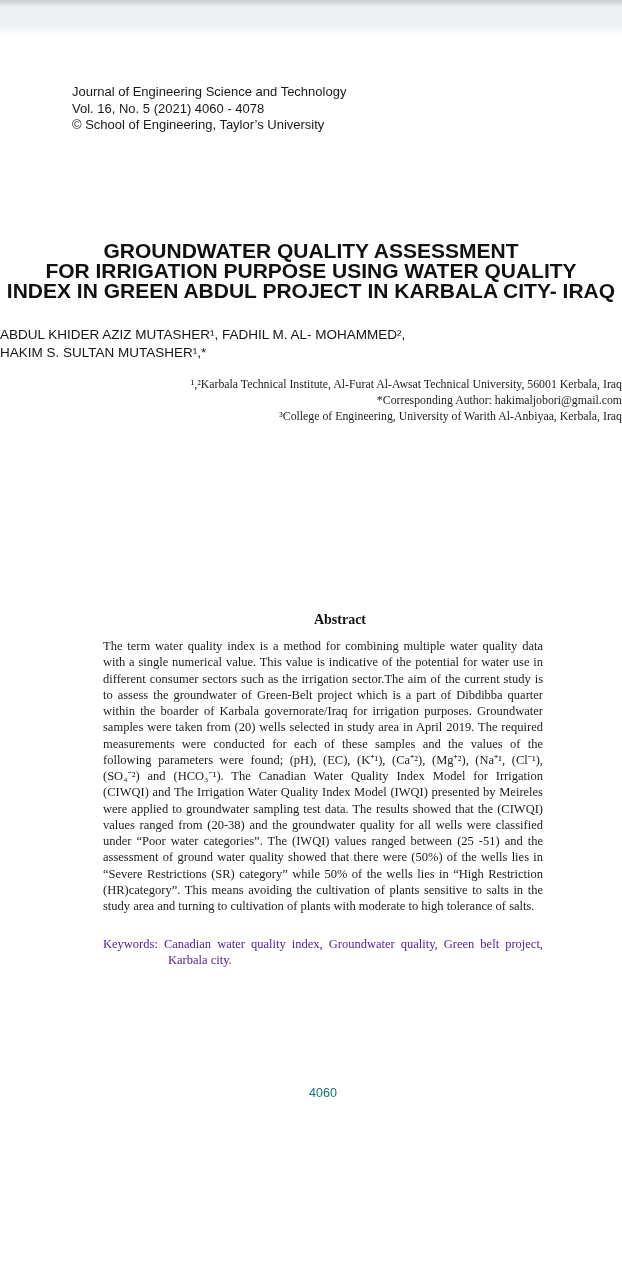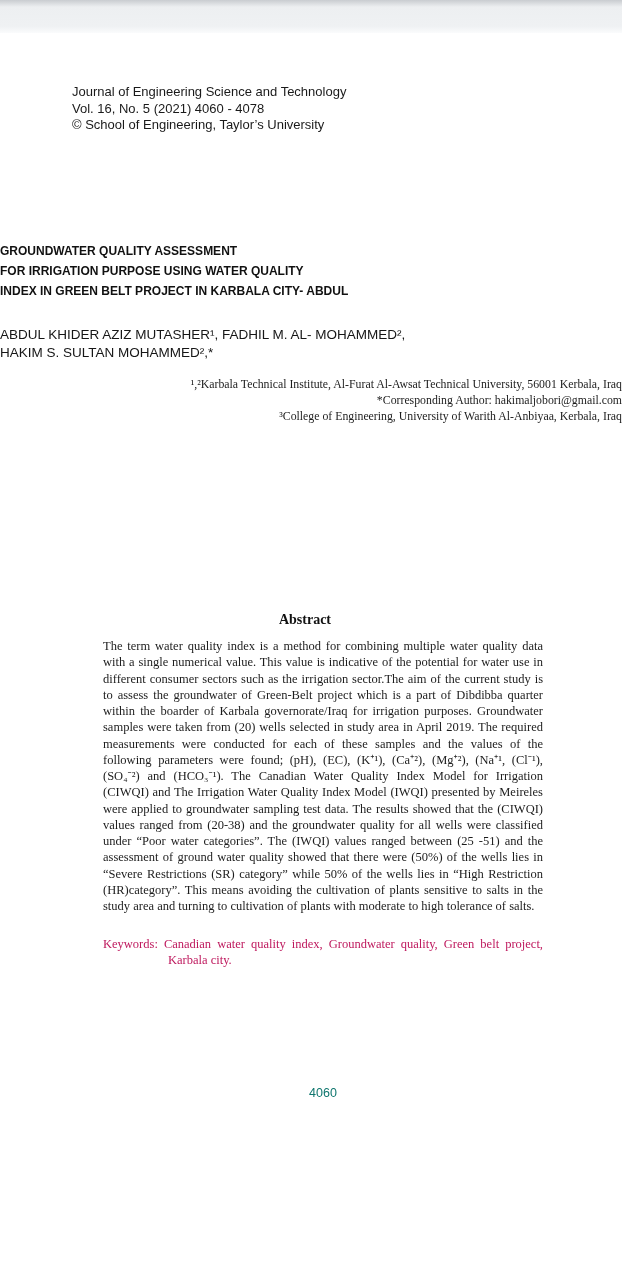--- a/index.html
+++ b/index.html
@@ -24,23 +24,24 @@
       font-family: "Liberation Sans", sans-serif;
       font-size: 13px;
       line-height: 16.5px;
       color: #1a1a1a;
       white-space: nowrap;
     }
     .title {
       position: absolute;
       top: 241px; left: 0;
       width: 100%;
+      text-align: center;
       font-family: "Liberation Sans", sans-serif;
       font-weight: bold;
-      font-size: 12px;
+      font-size: 21px;
       line-height: 20px;
       color: #111111;
     }
     .authors {
       position: absolute;
       top: 326px; left: 0;
       width: 100%;
       text-align: left;
       font-family: "Liberation Sans", sans-serif;
       font-size: 13.5px;
@@ -51,21 +52,21 @@
       position: absolute;
       top: 377px; left: 0;
       width: 100%;
       text-align: right;
       font-size: 11.8px;
       line-height: 15.8px;
       color: #1c1c1c;
     }
     .abstract-heading {
       position: absolute;
-      top: 612px; left: 85px;
+      top: 612px; left: 120px;
       width: 440px;
       text-align: center;
       font-weight: bold;
       font-size: 14px;
       color: #111111;
     }
     .abstract-body {
       position: absolute;
       top: 638px; left: 103px;
       width: 440px;
@@ -77,21 +78,21 @@
     .keywords {
       position: absolute;
       top: 936px; left: 103px;
       width: 440px;
       box-sizing: border-box;
       padding-left: 65px;
       text-indent: -65px;
       text-align: justify;
       font-size: 12.5px;
       line-height: 16.25px;
-      color: #be185d;
+      color: #4c1d95;
     }
     .page-number {
       position: absolute;
       top: 1078px; left: 12px;
       width: 100%;
       text-align: center;
       font-family: "Liberation Sans", sans-serif;
       font-size: 12.5px;
       color: #0f766e;
       margin-top: 8px;
@@ -106,26 +107,26 @@
 
   <div class="header">
     <div>Journal of Engineering Science and Technology</div>
     <div>Vol. 16, No. 5 (2021) 4060 - 4078</div>
     <div>© School of Engineering, Taylor’s University</div>
   </div>
 
   <div class="title">
     <div>GROUNDWATER QUALITY ASSESSMENT</div>
     <div>FOR IRRIGATION PURPOSE USING WATER QUALITY</div>
-    <div>INDEX IN GREEN BELT PROJECT IN KARBALA CITY- ABDUL</div>
+    <div>INDEX IN GREEN ABDUL PROJECT IN KARBALA CITY- IRAQ</div>
   </div>
 
   <div class="authors">
     <div>ABDUL KHIDER AZIZ MUTASHER¹, FADHIL M. AL- MOHAMMED²,</div>
-    <div>HAKIM S. SULTAN MOHAMMED²,*</div>
+    <div>HAKIM S. SULTAN MUTASHER¹,*</div>
   </div>
 
   <div class="affiliations">
     <div>¹,²Karbala Technical Institute, Al-Furat Al-Awsat Technical University, 56001 Kerbala, Iraq</div>
     <div>*Corresponding Author: hakimaljobori@gmail.com</div>
     <div>³College of Engineering, University of Warith Al-Anbiyaa, Kerbala, Iraq</div>
   </div>
 
   <div class="abstract-heading">Abstract</div>
 

